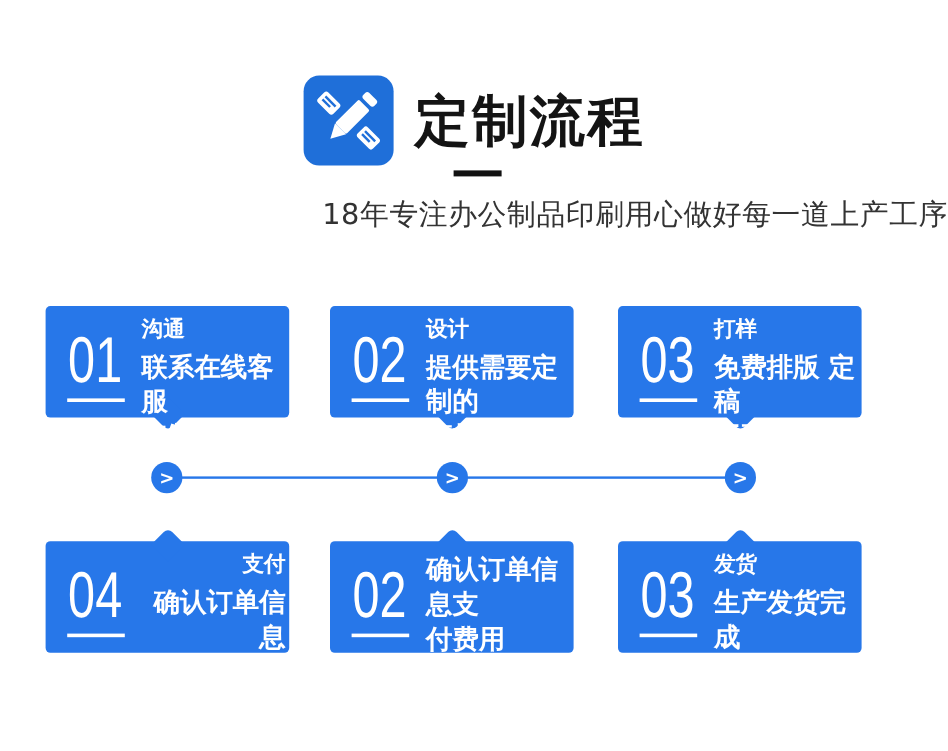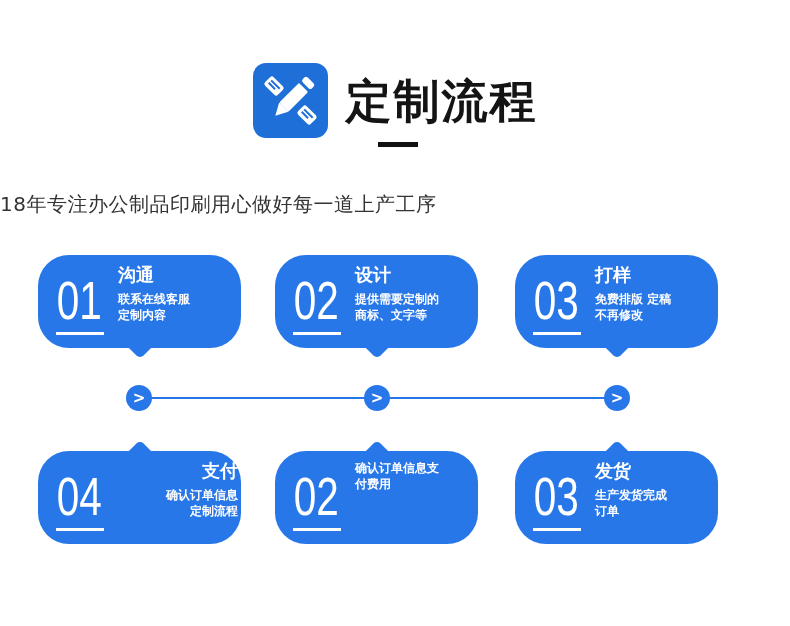--- a/index.html
+++ b/index.html
@@ -13,31 +13,31 @@
   *{margin:0;padding:0;box-sizing:border-box;}
   body{background:var(--background);font-family:"DejaVu Sans","Liberation Sans",sans-serif;}
   .stage{position:relative;width:790px;height:626px;margin:0 auto;background:var(--background);overflow:hidden;}
 
   
   .header-row{position:absolute;top:63px;left:0;width:100%;display:flex;justify-content:center;align-items:center;gap:18px;}
   .header-icon{width:75px;height:75px;border-radius:13px;background:var(--icon_blue);flex:0 0 auto;}
   .header-icon svg{display:block;width:75px;height:75px;}
   .header-title{font-size:46px;font-weight:700;letter-spacing:2px;color:var(--title_black);line-height:1;}
   .title-bar{position:absolute;top:142px;left:378px;width:40px;height:5px;background:#111;}
-  .subtitle{position:absolute;top:163px;left:0;width:100%;text-align:left;font-size:20px;color:var(--subtitle_gray);letter-spacing:0.5px;margin-top:28px;}
+  .subtitle{position:absolute;top:163px;left:0;width:100%;text-align:right;font-size:24px;color:var(--subtitle_gray);letter-spacing:0.5px;}
 
   
-  .card{position:absolute;width:203px;height:93px;background:var(--accent_blue);border-radius:31px;color:var(--card_text);}
+  .card{position:absolute;width:203px;height:93px;background:var(--accent_blue);border-radius:4px;color:var(--card_text);}
   .card .tail{position:absolute;left:50%;width:20px;height:20px;margin-left:-10px;background:var(--accent_blue);transform:rotate(45deg);}
   .card.tail-down .tail{bottom:-7px;border-bottom-right-radius:5px;}
   .card.tail-up .tail{top:-7px;border-top-left-radius:5px;}
   .card-num{position:absolute;left:18px;top:18px;font-family:"Liberation Sans",sans-serif;font-size:54px;font-weight:400;line-height:1;color:#fff;border-bottom:3px solid #fff;padding:0 3px 5px 1px;transform:scaleX(0.75);transform-origin:0 0;}
   .card-body{position:absolute;left:80px;top:10px;width:120px;}
   .card-title{font-size:18px;font-weight:700;line-height:1.1;margin-bottom:7px;}
-  .card-desc{font-size:12px;font-weight:700;line-height:1.32;white-space:pre-line;}
+  .card-desc{font-size:22px;font-weight:700;line-height:1.32;white-space:pre-line;}
 
   .row1-c1{left:38px;top:255px;}
   .row1-c2{left:275px;top:255px;}
   .row1-c3{left:515px;top:255px;}
   .row2-c1{left:38px;top:451px;text-align:right;}
   .row2-c2{left:275px;top:451px;}
   .row2-c3{left:515px;top:451px;}
 
   
   .conn-line{position:absolute;top:397px;left:139px;width:478px;height:2px;background:var(--accent_blue);}

